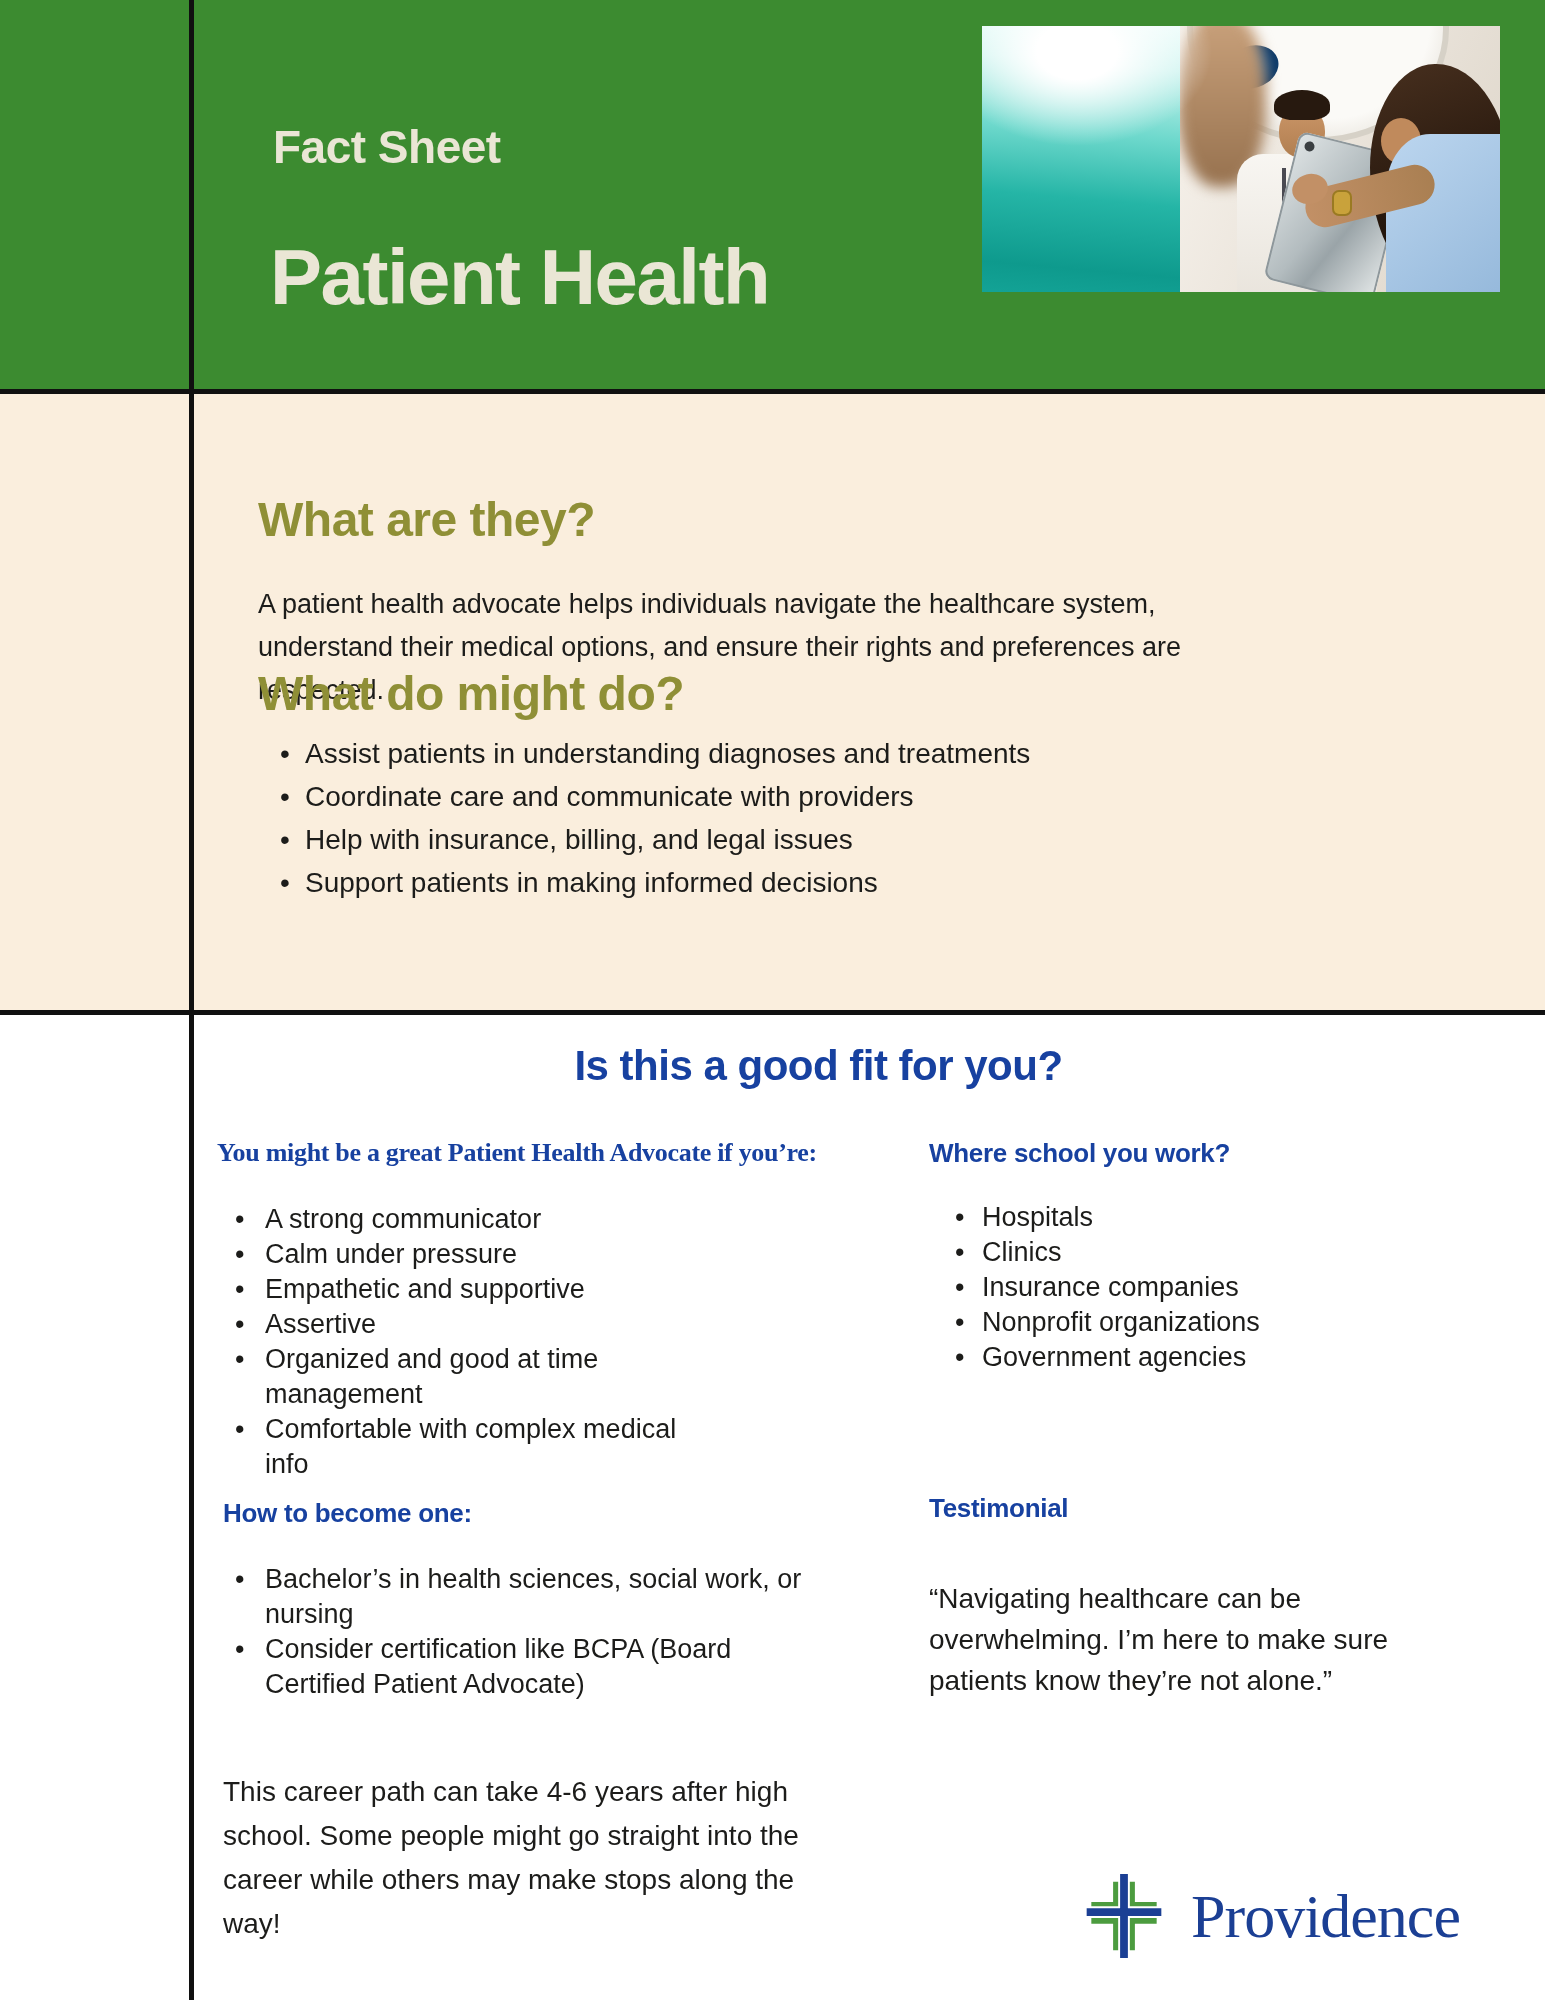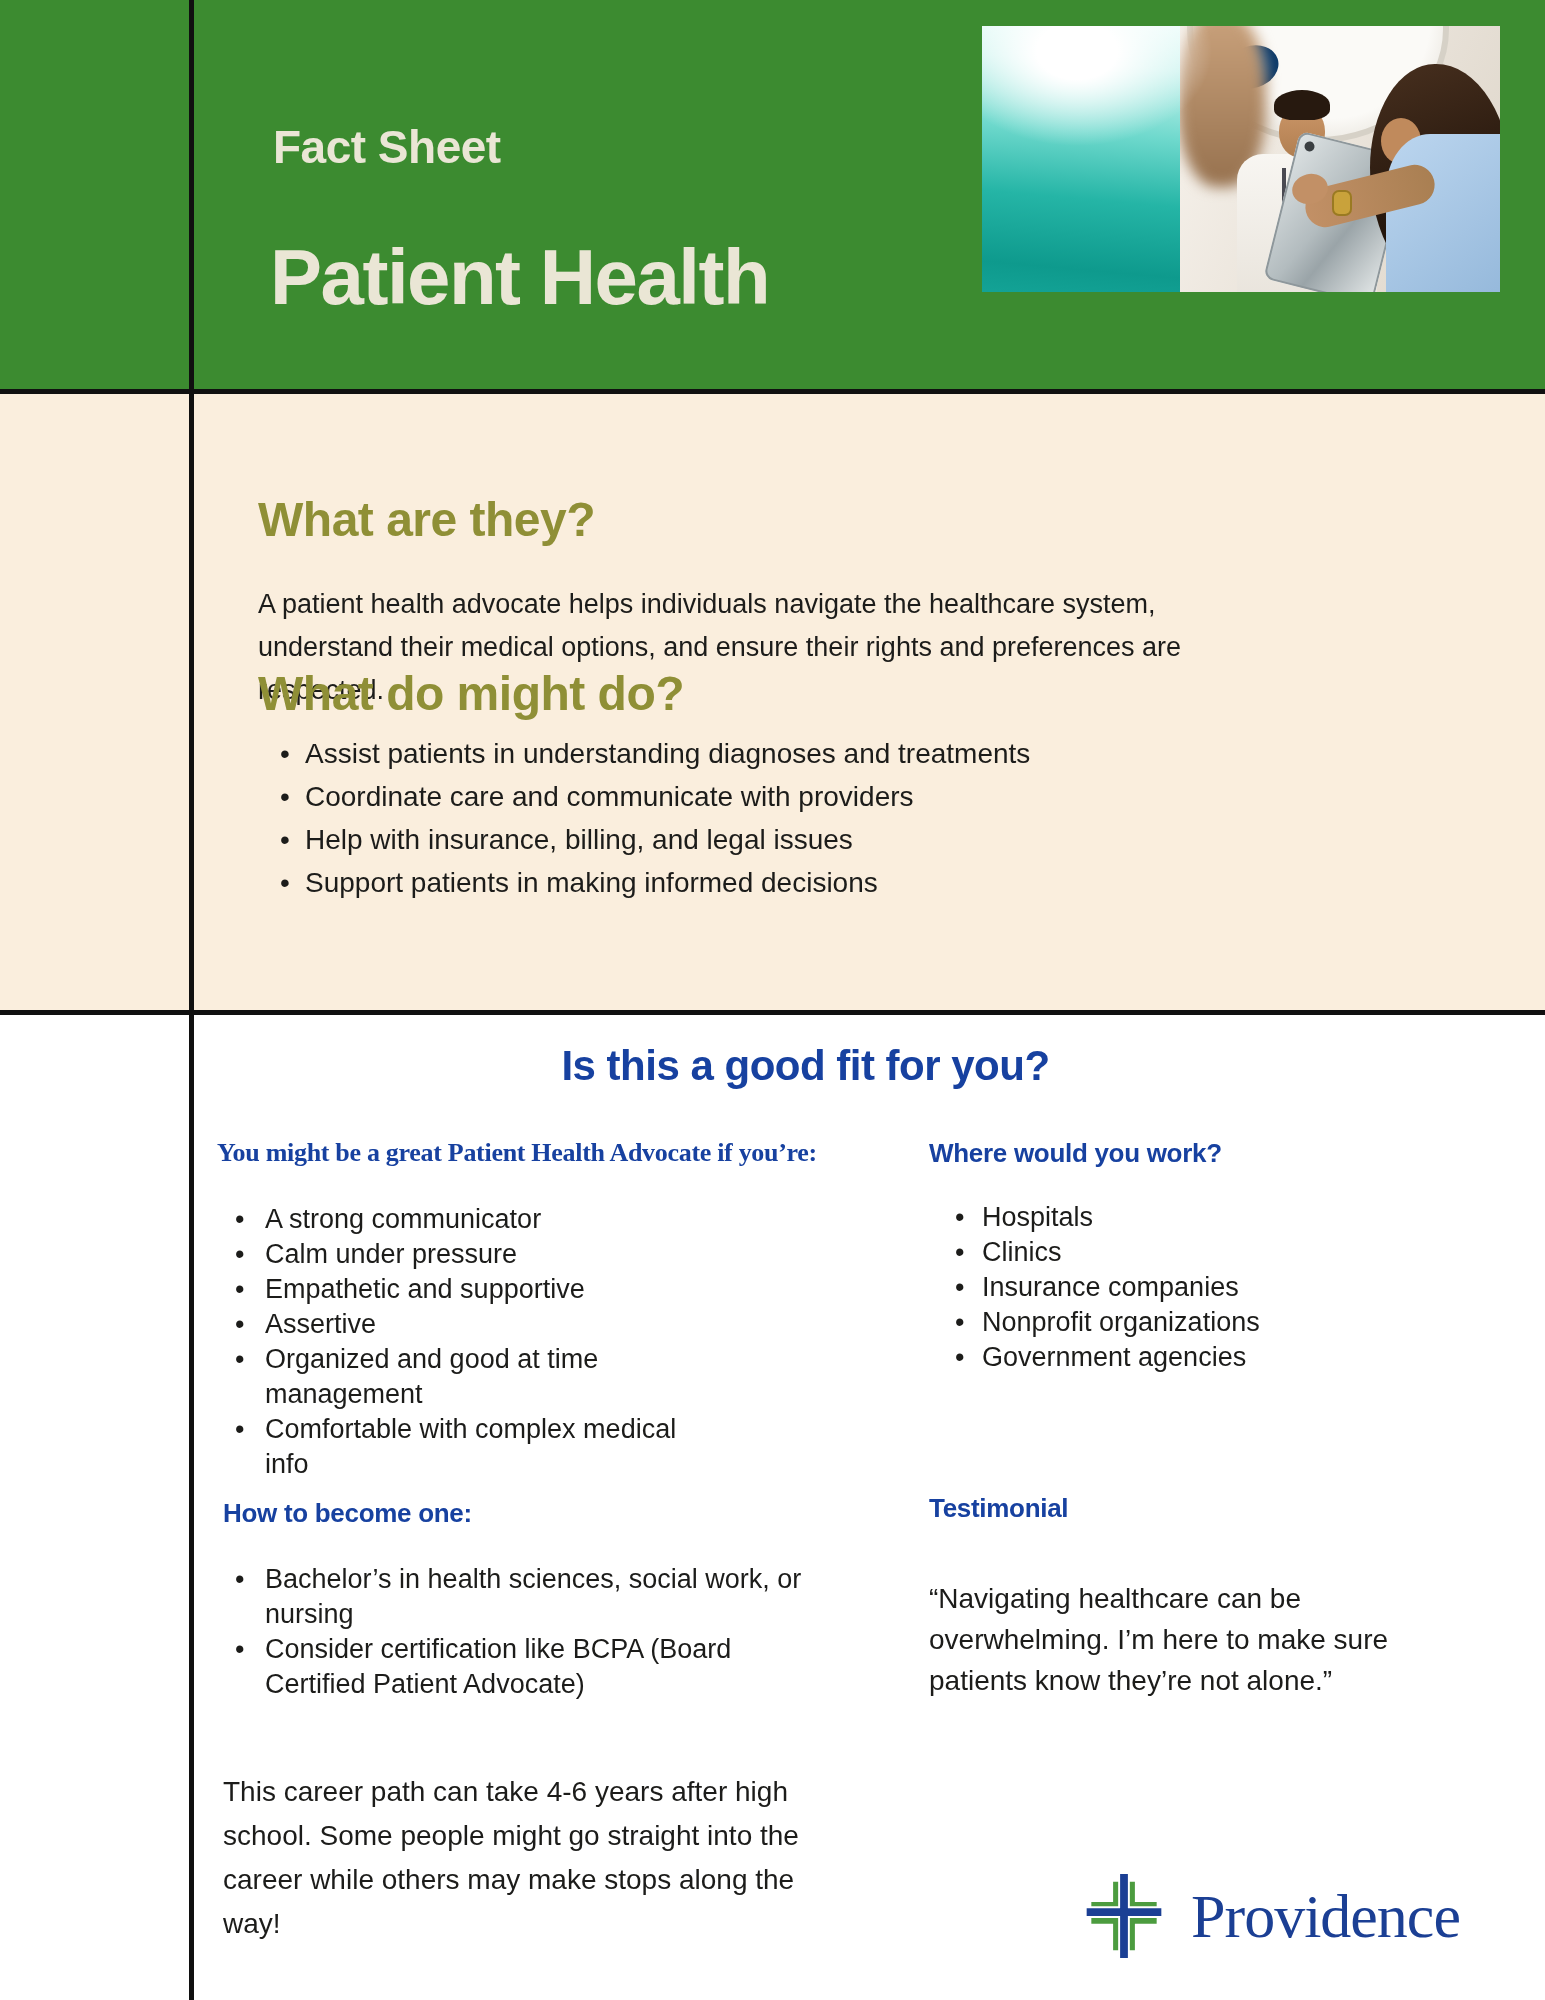--- a/index.html
+++ b/index.html
@@ -66,21 +66,21 @@
   .h-what{left:258px;top:492px;}
   .h-do{left:258px;top:666px;}
   .mid-body{position:absolute;left:258px;top:556px;width:980px;font-size:27px;line-height:43px;color:#1c1c1a;}
   ul{list-style:none;margin:0;padding:0;}
   .mid-list{position:absolute;left:278px;top:732px;width:1100px;}
   .mid-list li{position:relative;padding-left:27px;font-size:28px;line-height:43px;color:#1c1c1a;}
   .mid-list li::before{content:"\2022";position:absolute;left:2px;top:0;}
 
   
   .fit-heading{position:absolute;left:190px;top:1042px;width:1231px;text-align:center;margin:0;
-               font-size:42px;font-weight:700;color:#1741a0;letter-spacing:-0.5px;}
+               font-size:42px;font-weight:700;color:#1741a0;letter-spacing:-0.5px;padding-left:13px;}
   .h-blue{margin:0;font-size:26px;font-weight:700;color:#1741a0;line-height:26px;letter-spacing:-0.3px;}
   .traits-head{position:absolute;left:217px;top:1140px;width:660px;font-family:Liberation Serif, serif;}
   .traits-list{position:absolute;left:223px;top:1202px;width:500px;}
   .traits-list li{position:relative;padding-left:42px;font-size:27px;line-height:35px;color:#1c1c1a;width:450px;}
   .traits-list li::before{content:"\2022";position:absolute;left:12px;top:0;}
   .how-head{position:absolute;left:223px;top:1500px;}
   .become-list{position:absolute;left:223px;top:1562px;width:620px;}
   .become-list li{position:relative;padding-left:42px;font-size:27px;line-height:35px;color:#1c1c1a;width:560px;}
   .become-list li::before{content:"\2022";position:absolute;left:12px;top:0;}
   .closing{position:absolute;left:223px;top:1742px;width:600px;font-size:28px;line-height:44px;color:#1c1c1a;}
@@ -147,21 +147,21 @@
   <h3 class="h-blue traits-head">You might be a great Patient Health Advocate if you’re:</h3>
   <ul class="traits-list">
     <li>A strong communicator</li>
     <li>Calm under pressure</li>
     <li>Empathetic and supportive</li>
     <li>Assertive</li>
     <li>Organized and good at time management</li>
     <li>Comfortable with complex medical info</li>
   </ul>
 
-  <h3 class="h-blue work-head">Where would you work?</h3>
+  <h3 class="h-blue work-head">Where school you work?</h3>
   <ul class="work-list">
     <li>Hospitals</li>
     <li>Clinics</li>
     <li>Insurance companies</li>
     <li>Nonprofit organizations</li>
     <li>Government agencies</li>
   </ul>
 
   <h3 class="h-blue how-head">How to become one:</h3>
   <ul class="become-list">

